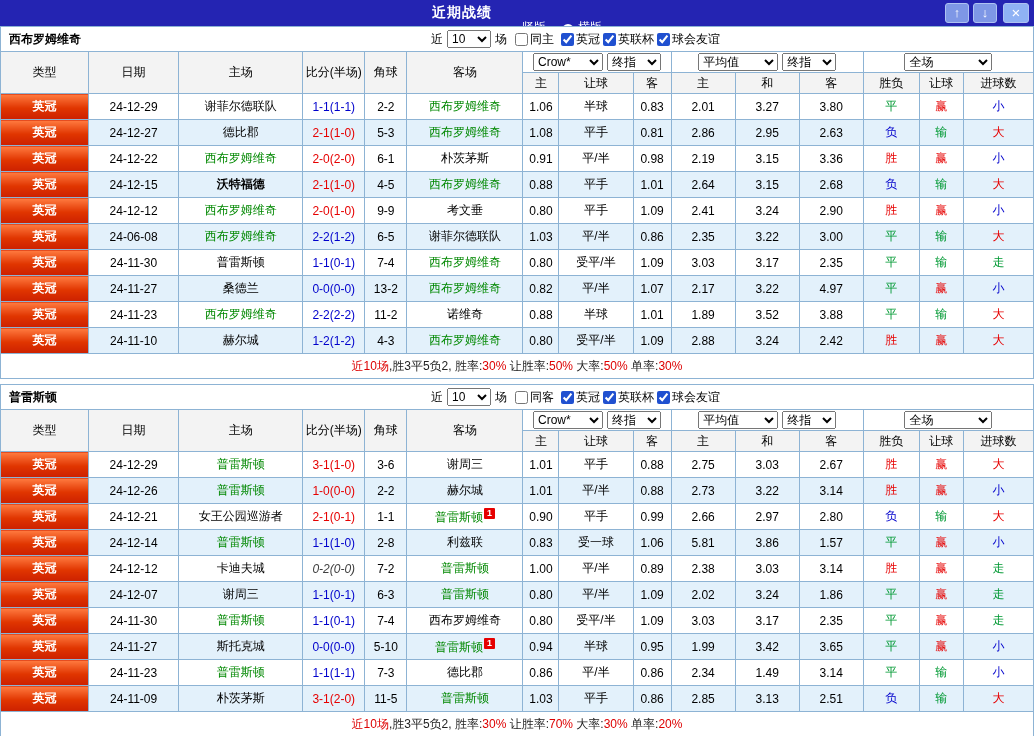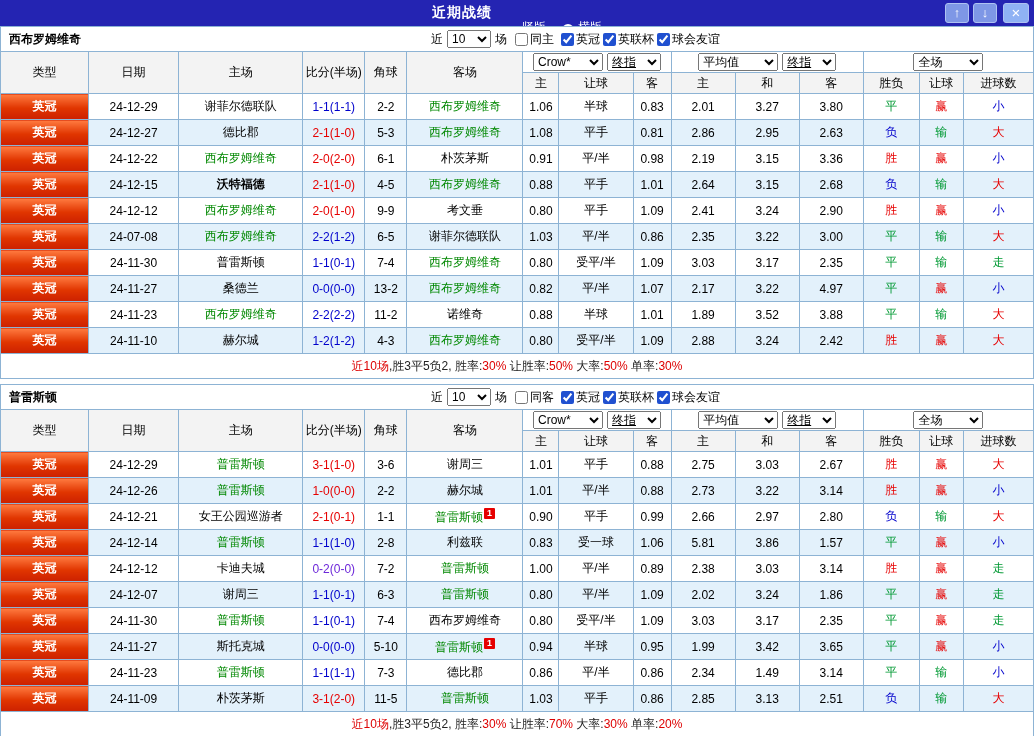--- a/index.html
+++ b/index.html
@@ -40,23 +40,23 @@
   .cb input{width:13px;height:13px;margin:0;accent-color:#2050d0;}
   .league-group{display:inline-flex;align-items:center;}
   .league-group .cb{margin-left:3px;}
   
   table{border-collapse:collapse;table-layout:fixed;width:1034px;}
   th,td{border:1px solid #8db3d4;text-align:center;padding:0;overflow:hidden;white-space:nowrap;}
   thead th{background:#f3f3f3;font-weight:normal;height:20px;}
   thead th.grp{background:#ffffff;}
   .grp select{font-size:12px;margin:0 2px;}
   .sel-bookmaker{width:70px;}
-  .sel-stage{width:54px;text-decoration:underline;}
+  .sel-stage{width:54px;}
   .sel-euro{width:80px;}
-  .sel-scope{width:70px;}
+  .sel-scope{width:88px;}
   tbody td{height:25px;background:#ffffff;}
   tbody tr:nth-child(even) td{background:#e3f1fb;}
   tbody td.type-cell{
     background:linear-gradient(180deg,#ff7b40 0%,#e03500 55%,#cc2000 100%) !important;
     color:#fff;font-weight:bold;
   }
   tfoot td{height:24px;background:#ffffff;}
   sup.redcard{
     display:inline-block;background:#e60000;color:#fff;font-size:9px;line-height:11px;
     min-width:9px;padding:0 1px;margin-left:1px;font-weight:bold;border-radius:1px;
@@ -244,21 +244,21 @@
           <td>1.09</td>
           <td>2.41</td>
           <td>3.24</td>
           <td>2.90</td>
           <td style="color: rgb(230, 0, 0);">胜</td>
           <td style="color: rgb(230, 0, 0);">赢</td>
           <td style="color: rgb(0, 0, 204);">小</td>
         </tr>
         <tr>
           <td class="type-cell">英冠</td>
-          <td>24-07-08</td>
+          <td>24-06-08</td>
           <td><span style="color: rgb(0, 136, 0);">西布罗姆维奇</span></td>
           <td style="color: rgb(0, 0, 204);">2-2(1-2)</td>
           <td>6-5</td>
           <td><span style="color: rgb(0, 0, 0);">谢菲尔德联队</span></td>
           <td>1.03</td>
           <td>平/半</td>
           <td>0.86</td>
           <td>2.35</td>
           <td>3.22</td>
           <td>3.00</td>
@@ -486,21 +486,21 @@
           <td>3.86</td>
           <td>1.57</td>
           <td style="color: rgb(0, 153, 51);">平</td>
           <td style="color: rgb(230, 0, 0);">赢</td>
           <td style="color: rgb(0, 0, 204);">小</td>
         </tr>
         <tr>
           <td class="type-cell">英冠</td>
           <td>24-12-12</td>
           <td><span style="color: rgb(0, 0, 0);">卡迪夫城</span></td>
-          <td style="color: #6d28d9;">0-2(0-0)</td>
+          <td style="color: #404040; font-style: italic;">0-2(0-0)</td>
           <td>7-2</td>
           <td><span style="color: rgb(0, 136, 0);">普雷斯顿</span></td>
           <td>1.00</td>
           <td>平/半</td>
           <td>0.89</td>
           <td>2.38</td>
           <td>3.03</td>
           <td>3.14</td>
           <td style="color: rgb(230, 0, 0);">胜</td>
           <td style="color: rgb(230, 0, 0);">赢</td>

